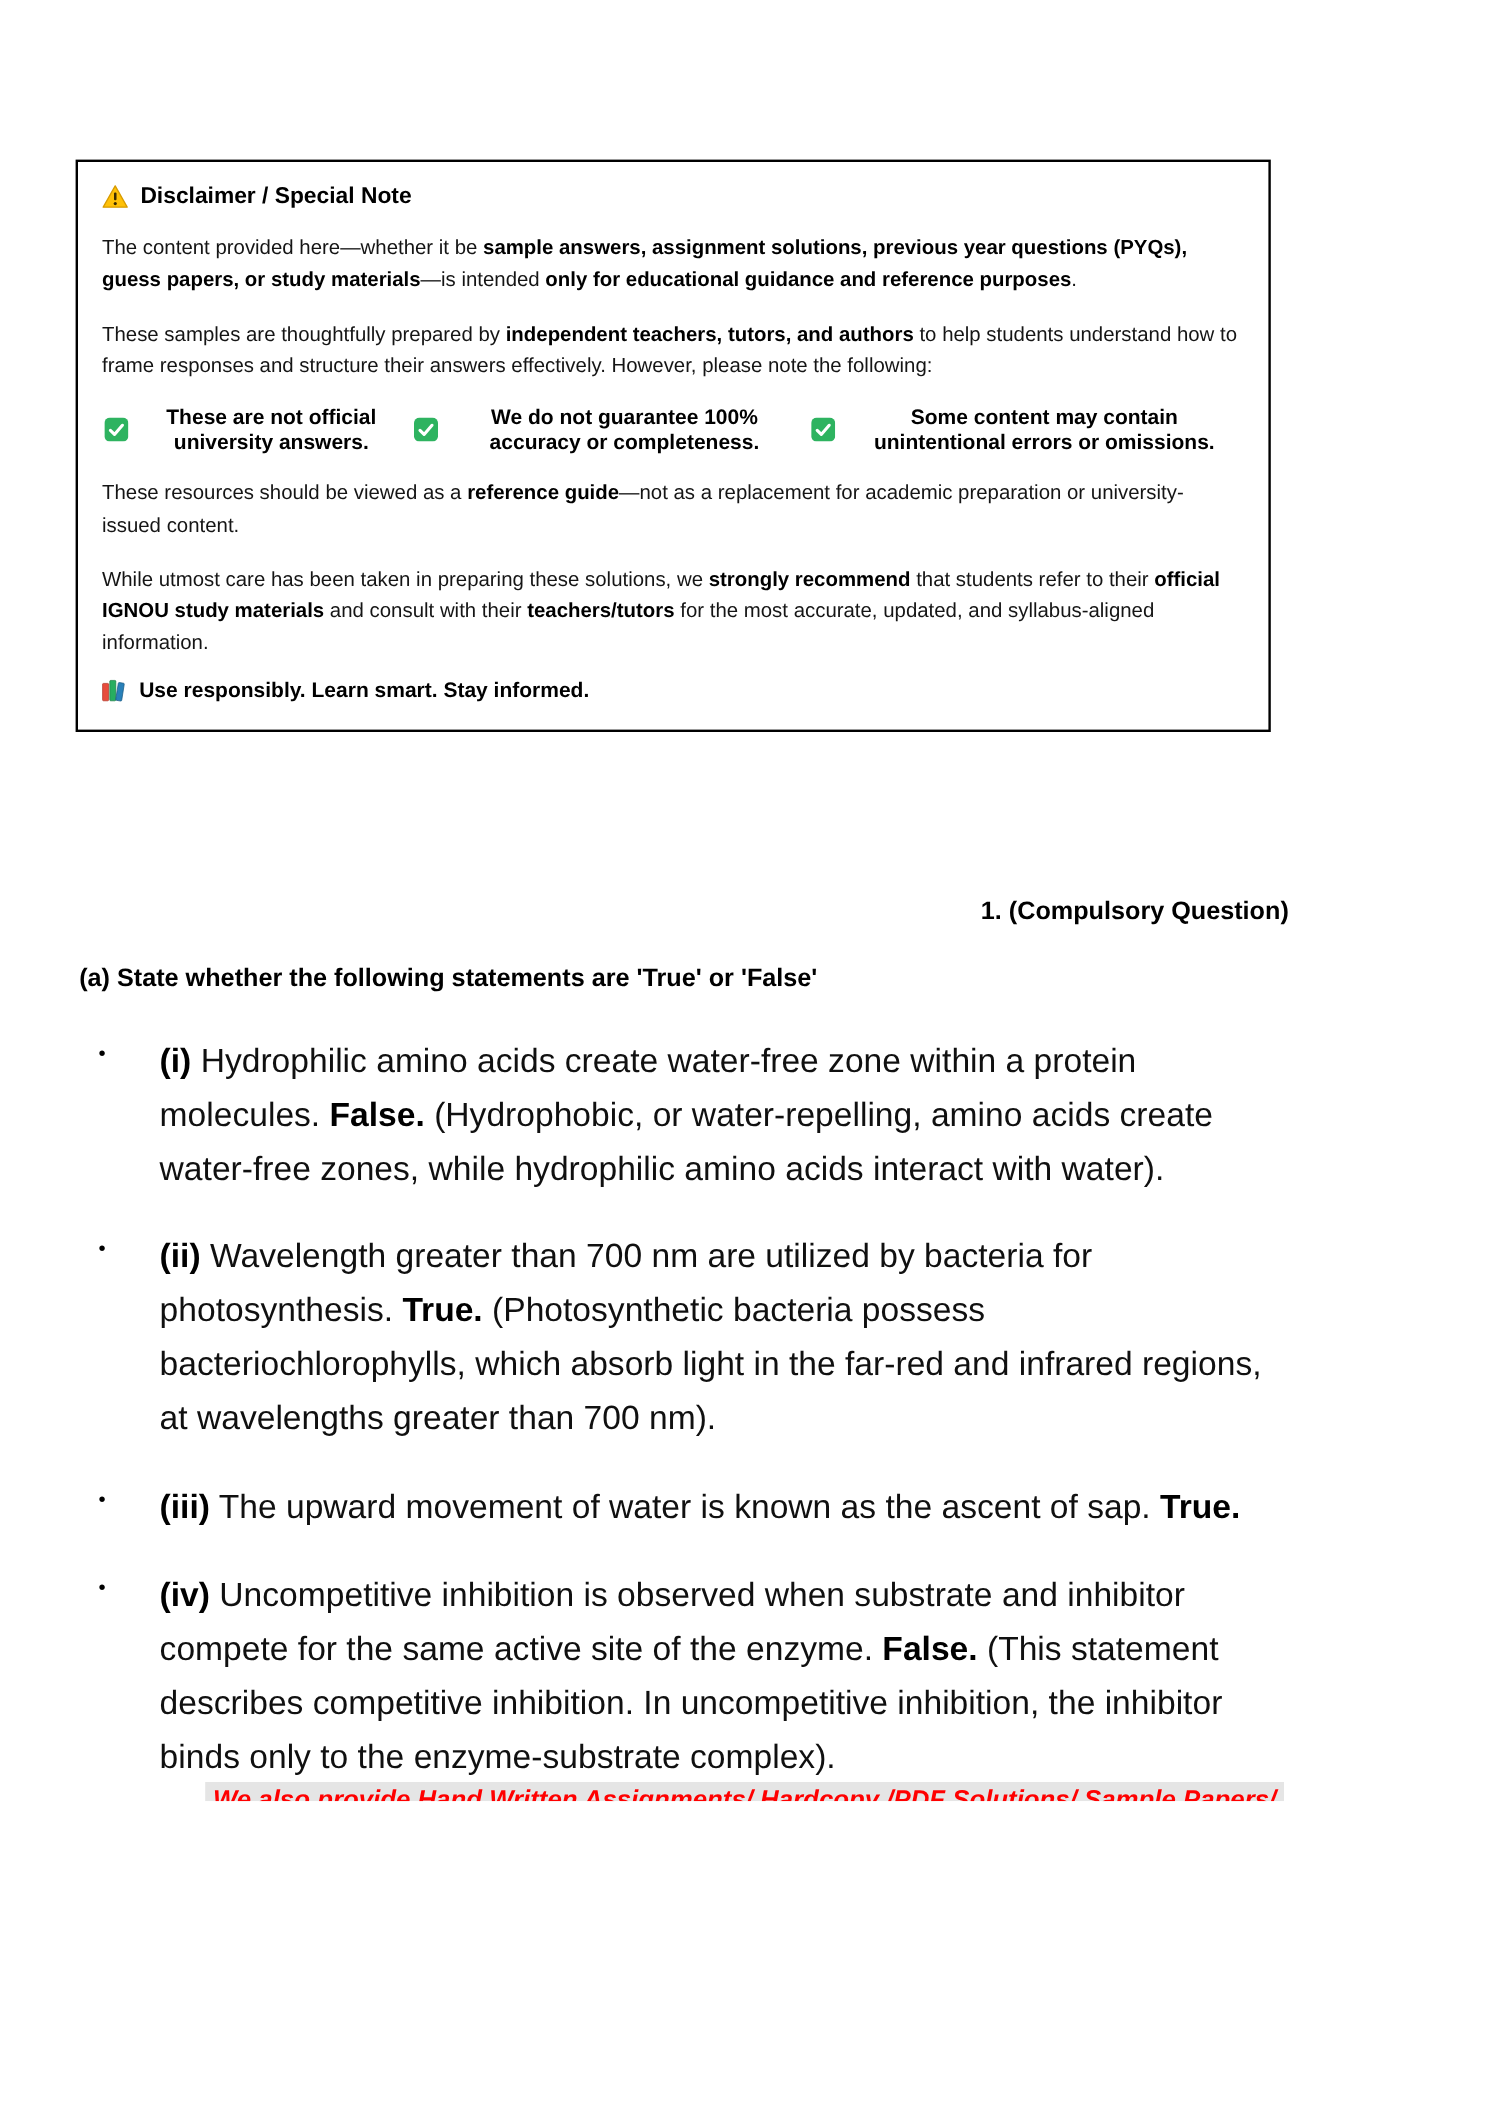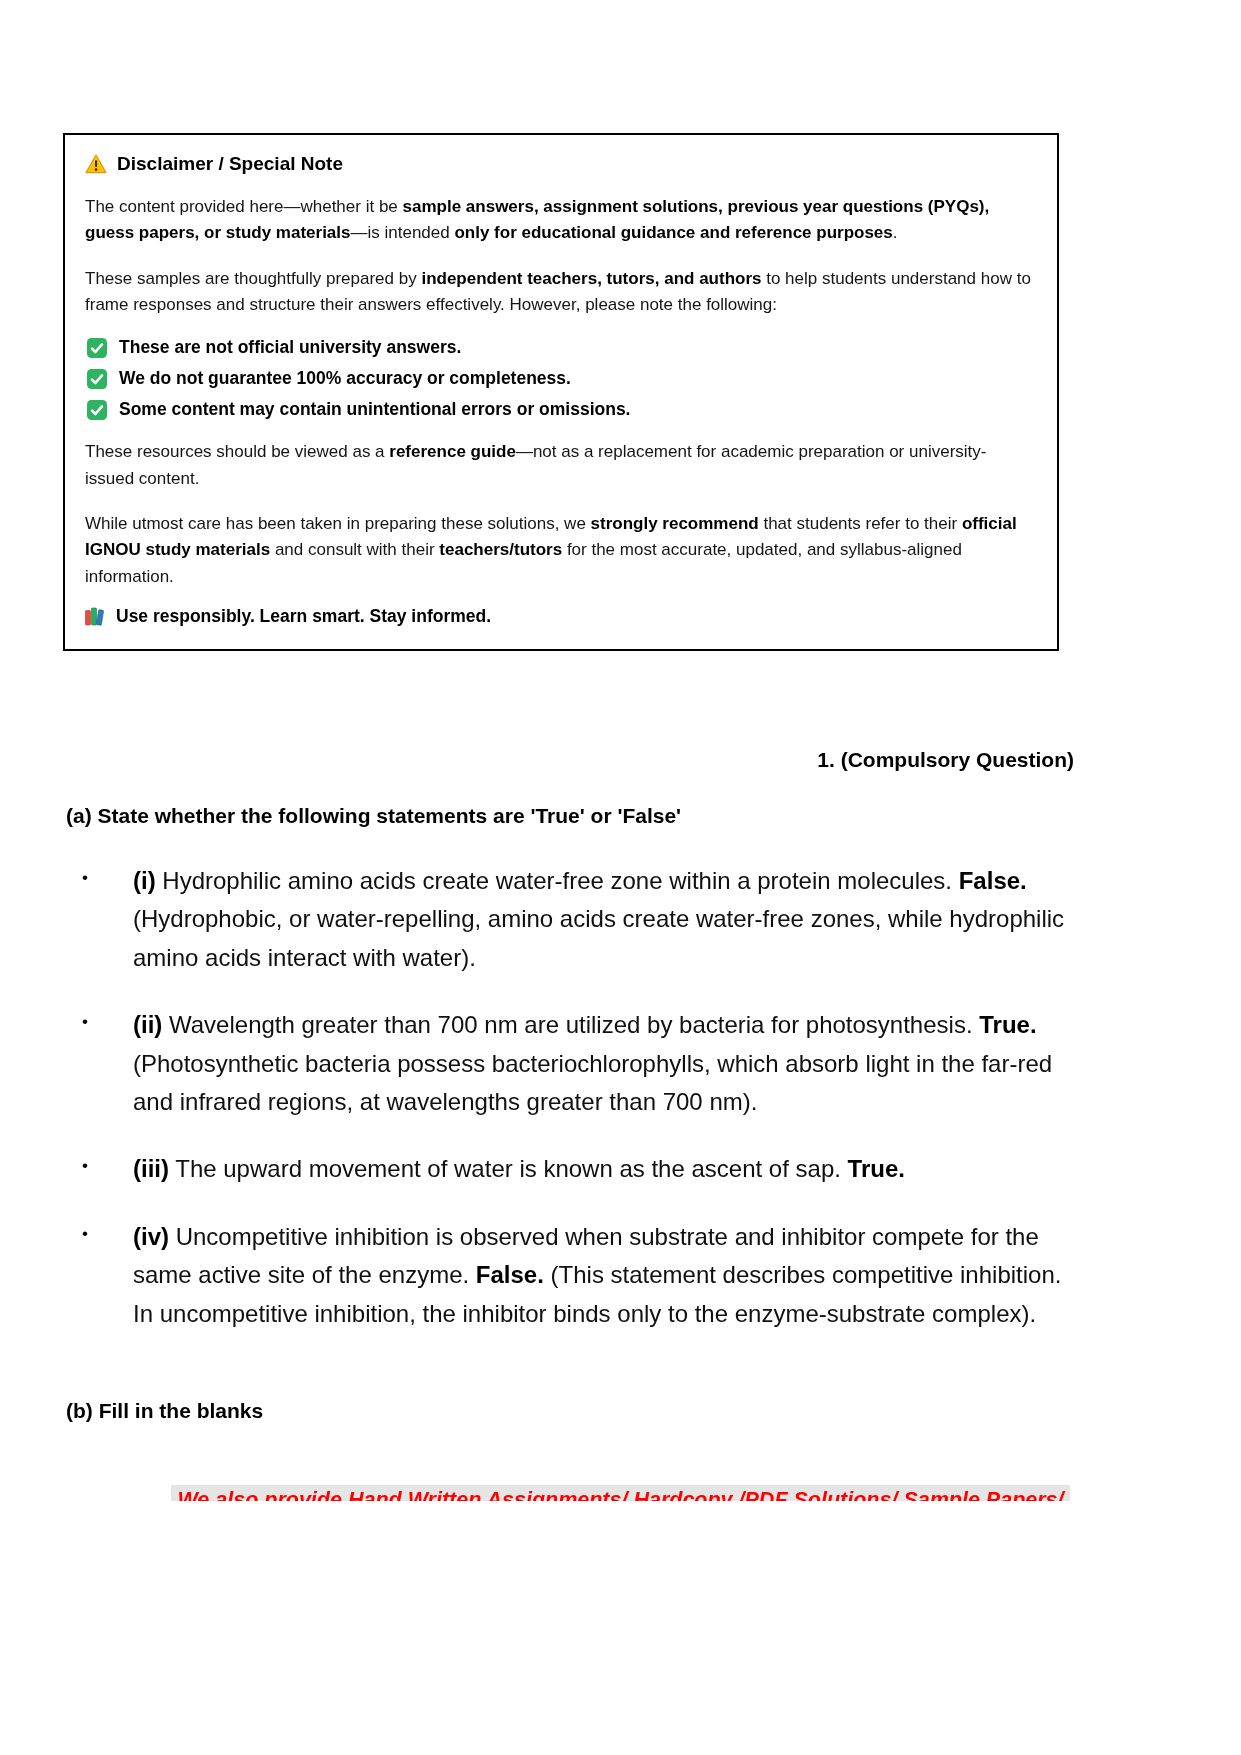--- a/index.html
+++ b/index.html
@@ -38,21 +38,21 @@
   .disc-para {
     font-size: 17px;
     line-height: 1.55;
     color: #151515;
     margin-top: 19px;
   }
   .disc-para b { color: #000000; }
   .check-list {
     margin-top: 19px;
     display: flex;
-    flex-direction: column;
+    flex-direction: row;
     gap: 10px;
     text-align: center;
   }
   .check-item {
     display: flex;
     align-items: center;
     gap: 12px;
     font-weight: bold;
     font-size: 17.5px;
     color: #000000;
@@ -96,21 +96,21 @@
   }
   .bullet .dot {
     flex: none;
     width: 51px;
     font-size: 17px;
     line-height: 1.85;
     color: #000000;
   }
   .bullet .bullet-text {
     flex: 1;
-    font-size: 24px;
+    font-size: 28px;
     line-height: 1.6;
     color: #101010;
   }
   .bullet .bullet-text b { color: #000000; }
   .part-b-heading { margin-top: 66px; }
 
   
   .page-footer {
     position: absolute;
     left: 0;

